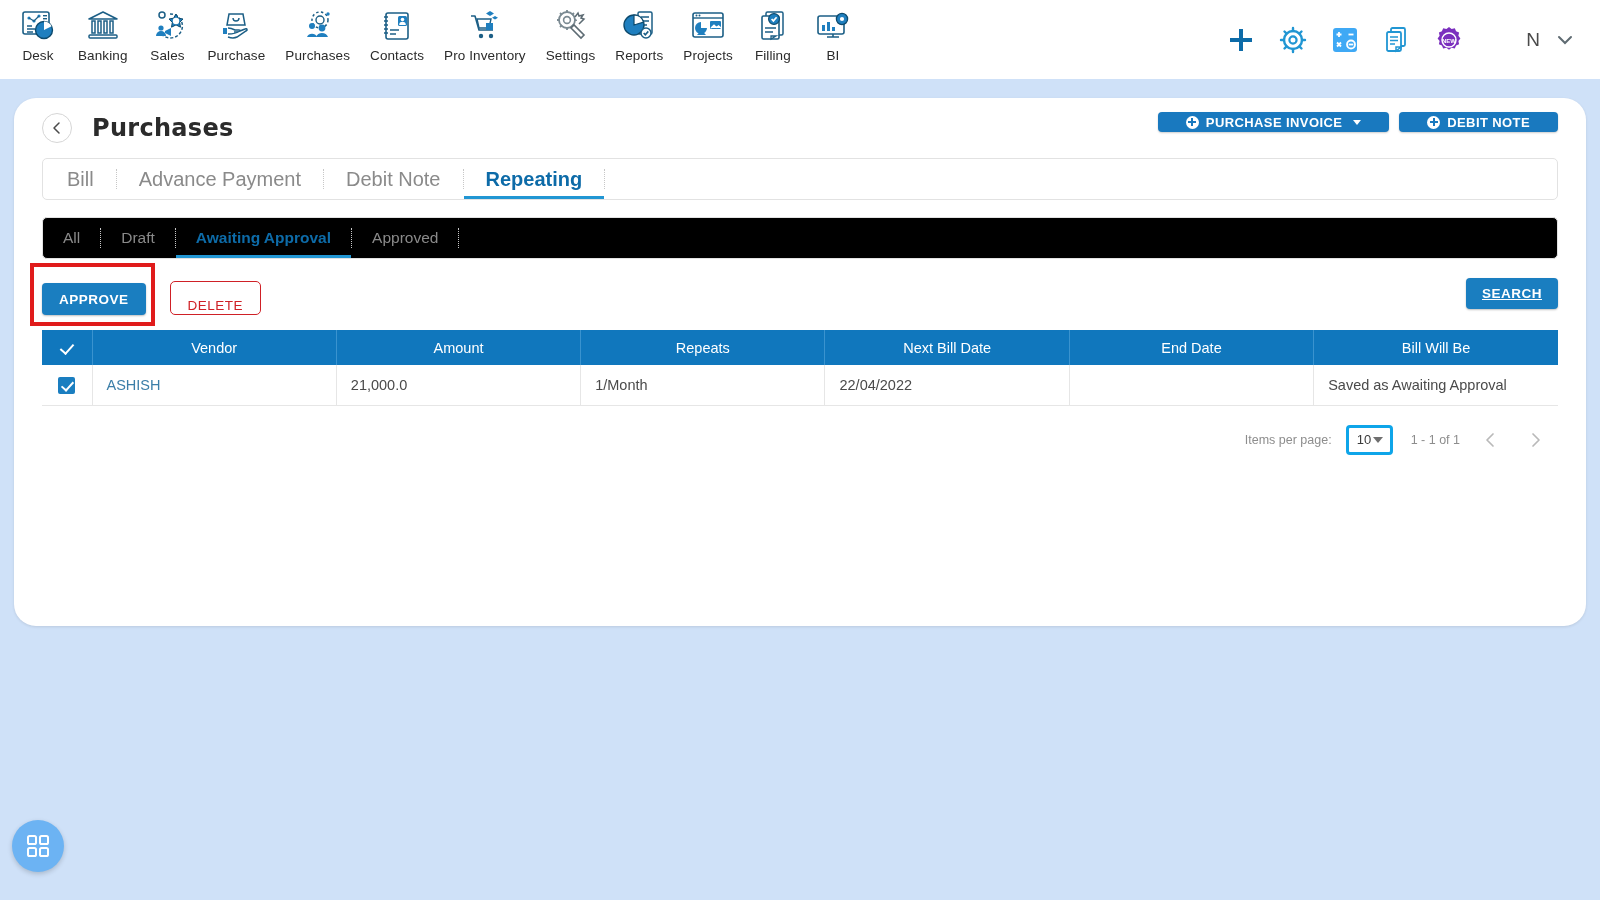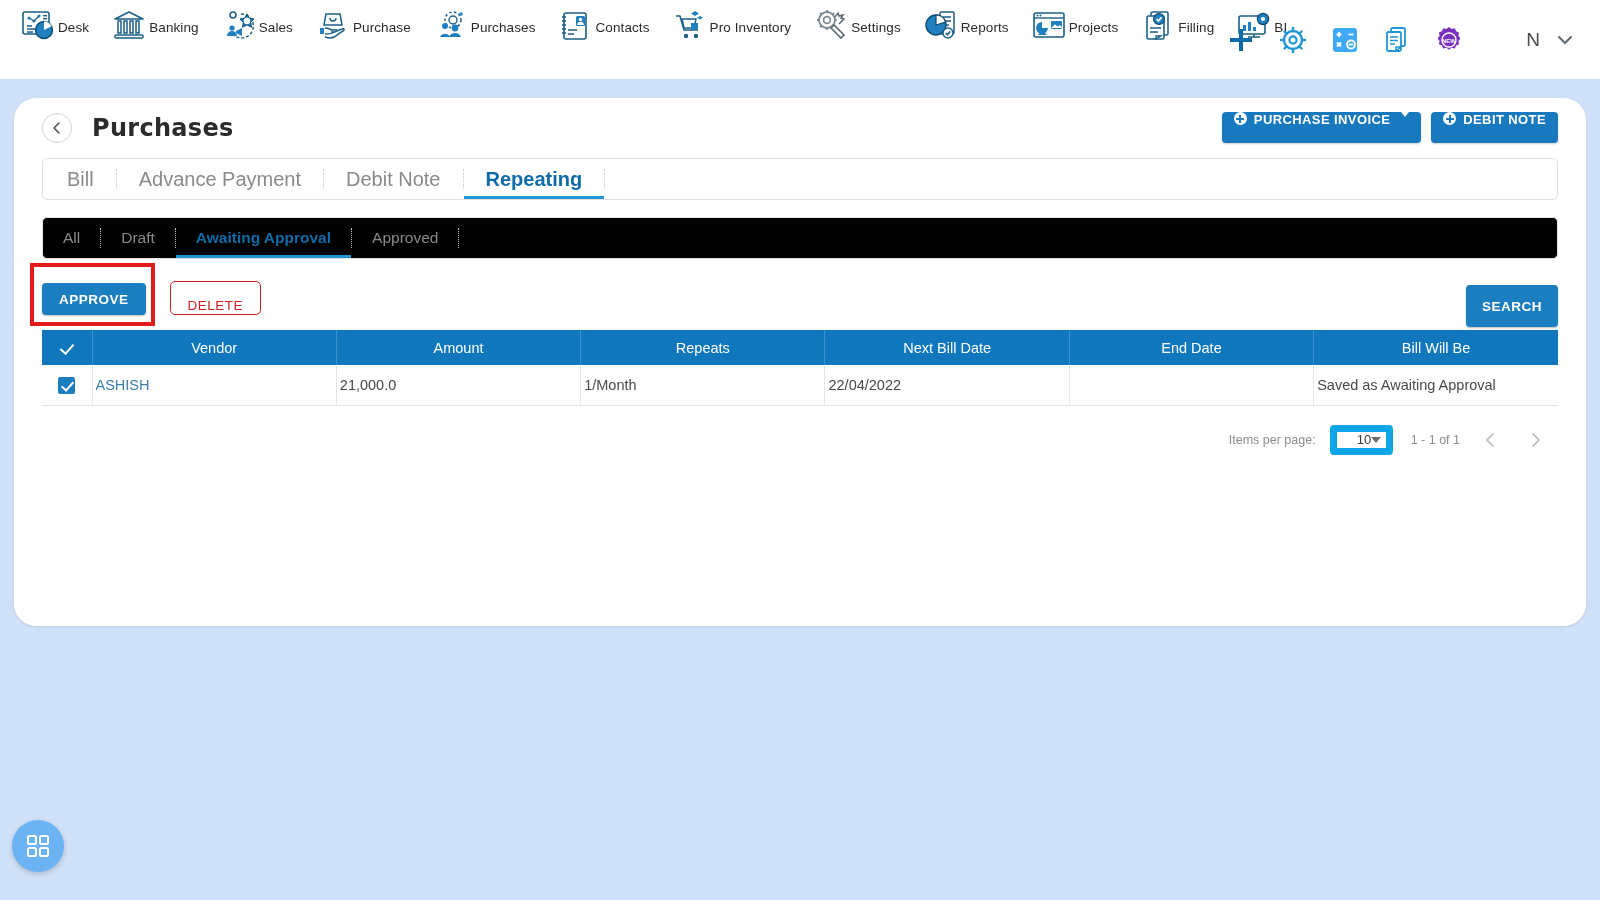--- a/index.html
+++ b/index.html
@@ -13,21 +13,21 @@
   
   .topbar {
     position: absolute; top: 0; left: 0;
     width: 1600px; height: 79px;
     background: #ffffff;
     display: flex; align-items: flex-start;
   }
   .nav-items { display: flex; align-items: flex-start; padding-left: 8px; }
   .nav-item {
     width: auto; min-width: 60px;
-    display: flex; flex-direction: row; align-items: center;
+    display: flex; flex-direction: column; align-items: center;
     padding: 6px 10px 0 10px; cursor: pointer;
   }
   .nav-icon { width: 40px; height: 40px; display: block; }
   .nav-label {
     font-size: 13.5px; color: #2b2b2b; margin-top: 2px;
     white-space: nowrap; letter-spacing: .1px;
   }
 
   .top-actions {
     position: absolute; right: 24px; top: 0; height: 79px;
@@ -59,22 +59,22 @@
     background: #fff; cursor: pointer; margin-left: 14px;
   }
   .page-title {
     font-family: "DejaVu Sans", sans-serif;
     font-size: 24px; font-weight: 700; color: #2b2b2b;
     margin-left: 20px; letter-spacing: .3px;
   }
   .head-btns { position: absolute; right: 28px; top: 14px; display: flex; gap: 10px; }
   .btn-primary {
     background: #1979bf; color: #fff; border: none; border-radius: 4px;
-    height: 31px; padding: 0 12px; font-size: 13px; font-weight: 700;
-    letter-spacing: .4px; cursor: pointer; display: flex; align-items: flex-start; gap: 7px;
+    height: 20px; padding: 0 28px; font-size: 13px; font-weight: 700;
+    letter-spacing: .4px; cursor: pointer; display: flex; align-items: center; gap: 7px;
     font-family: "Liberation Sans", sans-serif;
     box-shadow: 0 1px 2px rgba(0,0,0,.2);
   }
   .plus-circle {
     width: 13px; height: 13px; border-radius: 50%; background: #fff;
     position: relative; flex: 0 0 auto;
   }
   .plus-circle:before, .plus-circle:after {
     content: ""; position: absolute; background: #1979bf;
   }
@@ -128,47 +128,48 @@
     font-family: "Liberation Sans", sans-serif;
     box-shadow: 0 1px 2px rgba(0,0,0,.25);
   }
   .btn-delete {
     background: #fff; color: #cf2026; border: 1.5px solid #cf2026; border-radius: 5px;
     height: 32px; padding: 16px 17px; font-size: 13.5px; font-weight: 400;
     letter-spacing: .5px; cursor: pointer; margin-left: 24px;
     font-family: "Liberation Sans", sans-serif;
   }
   .btn-search {
-    position: absolute; right: 0; top: 10px;
+    position: absolute; right: 0; top: 3px;
     background: #1a7ec0; color: #fff; border: none; border-radius: 4px;
-    height: 42px; padding: 0 16px; font-size: 13.5px; font-weight: 700;
+    height: 31px; padding: 0 16px; font-size: 13.5px; font-weight: 700;
     letter-spacing: .5px; cursor: pointer;
     font-family: "Liberation Sans", sans-serif;
     box-shadow: 0 1px 2px rgba(0,0,0,.25);
+    text-decoration: underline;
   }
   
   .highlight-box {
     position: absolute; left: -12px; top: -12px;
     width: 125px; height: 63px;
     border: 4px solid #e01b1b; pointer-events: none;
   }
 
   
   .tbl-wrap { margin: 15px 28px 0 28px; }
   table.grid { width: 100%; border-collapse: collapse; table-layout: fixed; }
   table.grid thead th {
     background: #1077bd; color: #ffffff; font-size: 14.5px; font-weight: 400;
     height: 35px; text-align: center; border-right: 1px solid #3a93cf;
   }
   table.grid thead th:last-child { border-right: none; }
   table.grid th.cb-col, table.grid td.cb-col { width: 50px; }
   table.grid tbody td {
     height: 40px; font-size: 14.5px; color: #4a4a4a;
     border-right: 1px solid #e6e6e6; border-bottom: 1px solid #e6e6e6;
-    padding-left: 3px; background: #fff;
+    padding-left: 14px; background: #fff;
   }
   table.grid tbody td:last-child { border-right: none; }
   table.grid tbody td.cb-col { border-right: 1px solid #e6e6e6; text-align: center; padding-left: 0; }
   .cell-link { color: #3b7ea8; }
 
   .cbox-head {
     width: 16px; height: 16px; display: inline-block; position: relative;
     vertical-align: middle;
   }
   .cbox-head:after {
@@ -186,23 +187,23 @@
     border-width: 0 2px 2px 0; transform: rotate(42deg);
   }
 
   
   .paginator {
     display: flex; align-items: center; justify-content: flex-end;
     gap: 14px; margin: 14px 34px 0 0; height: 40px;
   }
   .pg-label { font-size: 12.5px; color: #8d8d8d; }
   .pg-select {
-    border: 7px solid #0ea5e9; border-radius: 4px; height: 30px; width: 63px;
+    border: 3px solid #0ea5e9; border-radius: 4px; height: 30px; width: 47px;
     display: flex; align-items: center; justify-content: space-between;
-    padding: 0 7px 0 20px; cursor: pointer; background: #fff;
+    padding: 0 7px 0 8px; cursor: pointer; background: #fff;
   }
   .pg-select span { font-size: 13px; color: #3b3b3b; }
   .sel-caret { width: 0; height: 0; border-left: 5px solid transparent;
                border-right: 5px solid transparent; border-top: 6px solid #6f6f6f; }
   .pg-range { font-size: 12.5px; color: #8d8d8d; margin-left: 4px; }
   .pg-btn { width: 32px; height: 32px; display: flex; align-items: center;
             justify-content: center; cursor: pointer; }
 
   
   .fab {

